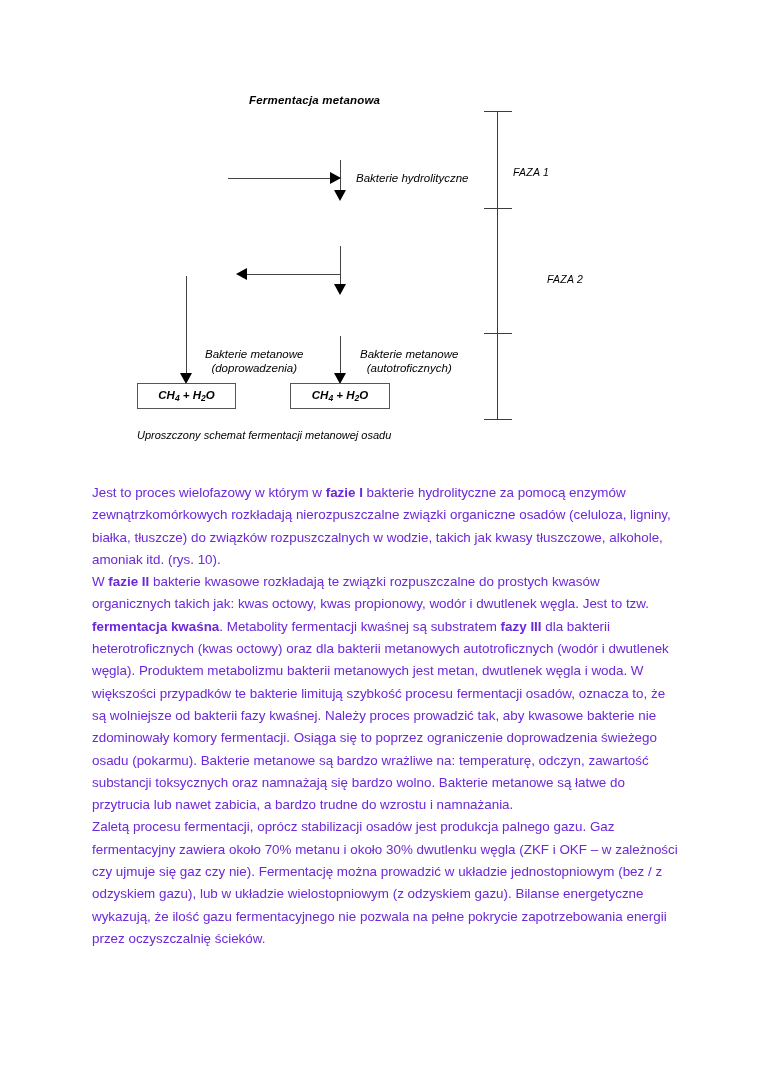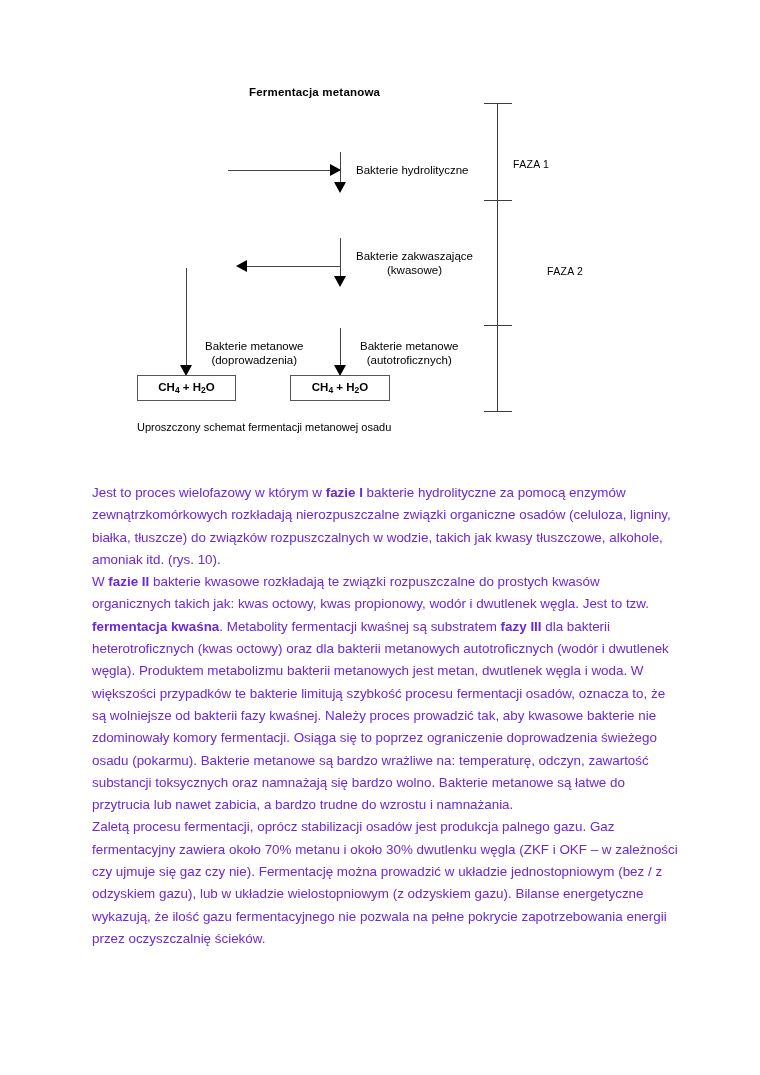--- a/index.html
+++ b/index.html
@@ -14,23 +14,24 @@
     position: relative;
     font-family: "Liberation Sans", sans-serif;
     color: #000000;
     overflow: hidden;
   }
 
   
   #diagram {
     position: absolute;
     left: 0;
-    top: 0;
+    top: 8px;
     width: 760px;
     height: 460px;
+    font-style: italic;
   }
 
   .dg-title {
     position: absolute;
     left: 249px;
     top: 86px;
     font-size: 11.5px;
     font-weight: bold;
     letter-spacing: 0.2px;
     white-space: nowrap;
@@ -152,24 +153,20 @@
   <div class="arrow-right" style="left:330px; top:164px;"></div>
 
   <div class="lbl" style="left:356px; top:163px;">Bakterie hydrolityczne</div>
 
   <div class="fline-v" style="left:340px; top:238px; height:40px;"></div>
   <div class="arrow-down" style="left:334px; top:276px;"></div>
 
   <div class="fline-h" style="left:246px; top:266px; width:95px;"></div>
   <div class="arrow-left" style="left:236px; top:260px;"></div>
 
-  <div class="lbl ctr" style="left:356px; top:249px;">
-    <div>Bakterie zakwaszające</div>
-    <div>(kwasowe)</div>
-  </div>
 
 
   <div class="fline-v" style="left:340px; top:328px; height:40px;"></div>
   <div class="arrow-down" style="left:334px; top:365px;"></div>
 
   <div class="fline-v" style="left:186px; top:268px; height:100px;"></div>
   <div class="arrow-down" style="left:180px; top:365px;"></div>
 
   <div class="lbl ctr" style="left:205px; top:339px;">
     <div>Bakterie metanowe</div>

